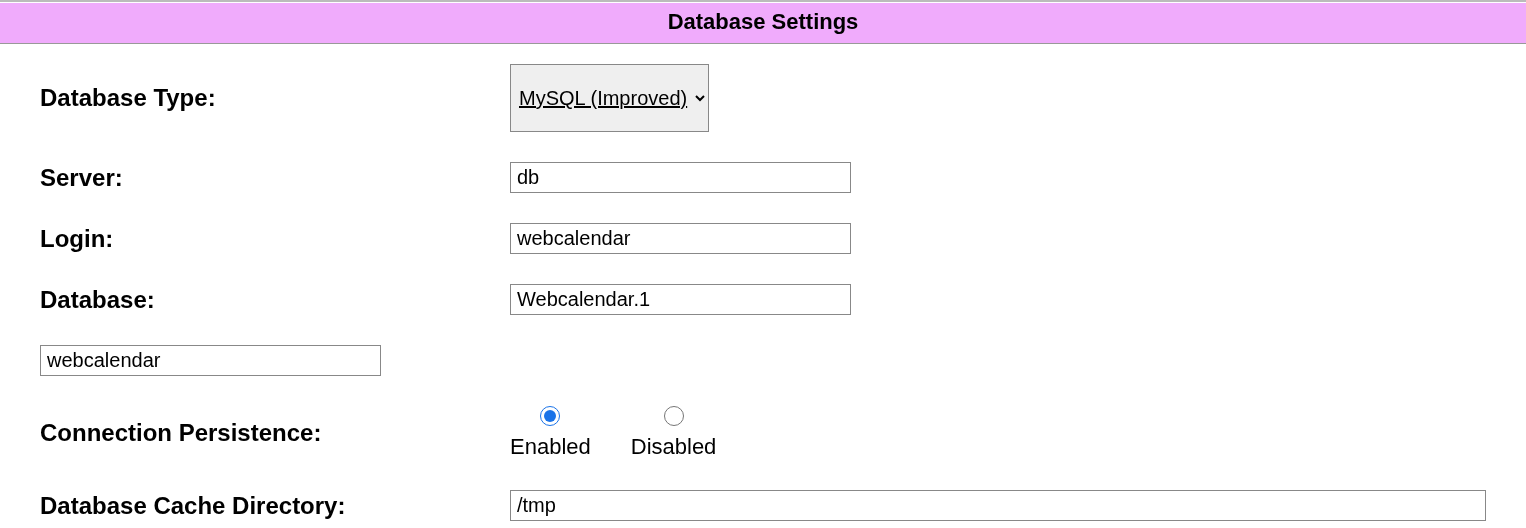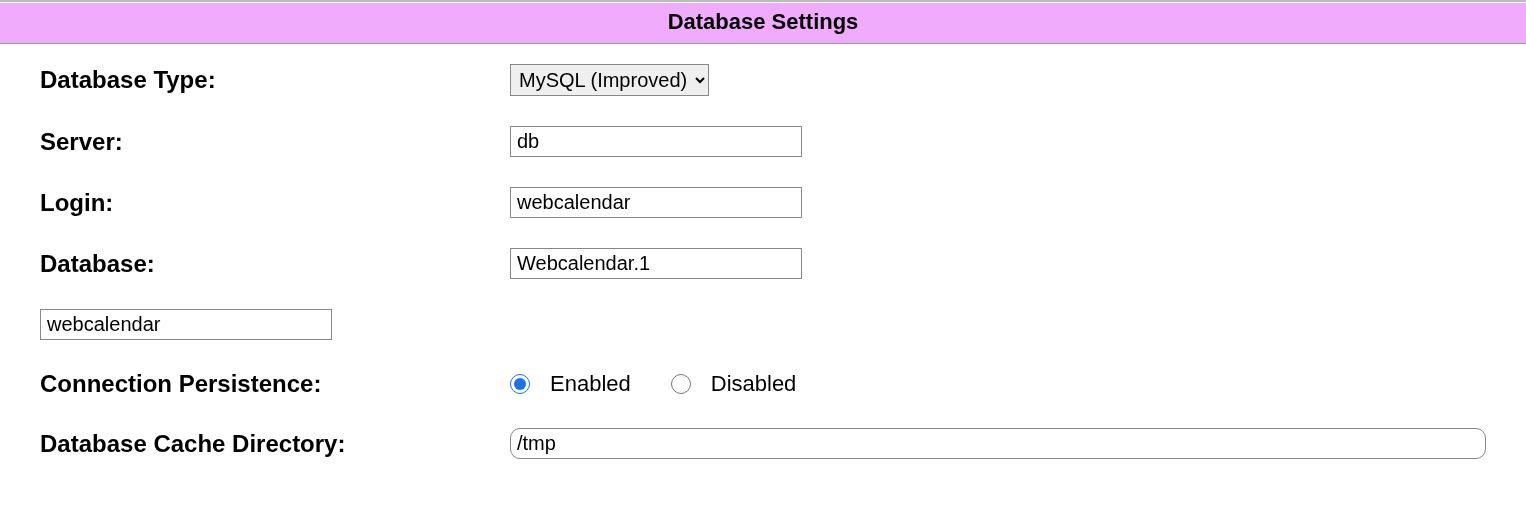--- a/index.html
+++ b/index.html
@@ -41,45 +41,46 @@
       font-weight: bold;
       font-size: 24px;
     }
     .control {
       flex: 1;
       display: flex;
       align-items: center;
     }
     select {
       font-size: 20px;
-      padding: 3px 4px;
+      padding: 21px 4px;
       border: 1px solid #888;
       background: #efefef;
+      text-decoration: underline;
     }
     input[type="text"] {
       font-size: 20px;
       padding: 3px 6px;
       border: 1px solid #888;
-      width: 292px;
+      width: 341px;
       font-family: Arial, Helvetica, sans-serif;
     }
     input.wide {
       width: 100%;
-      border-radius: 10px;
     }
     .radio-group {
       display: flex;
       align-items: center;
       gap: 40px;
       font-size: 22px;
     }
     .radio-option {
       display: flex;
       align-items: center;
-      gap: 20px;
+      gap: 8px;
+      flex-direction: column;
     }
     input[type="radio"] {
       width: 20px;
       height: 20px;
       accent-color: #1a73e8;
     }
   </style>
 </head>
 <body>
 

